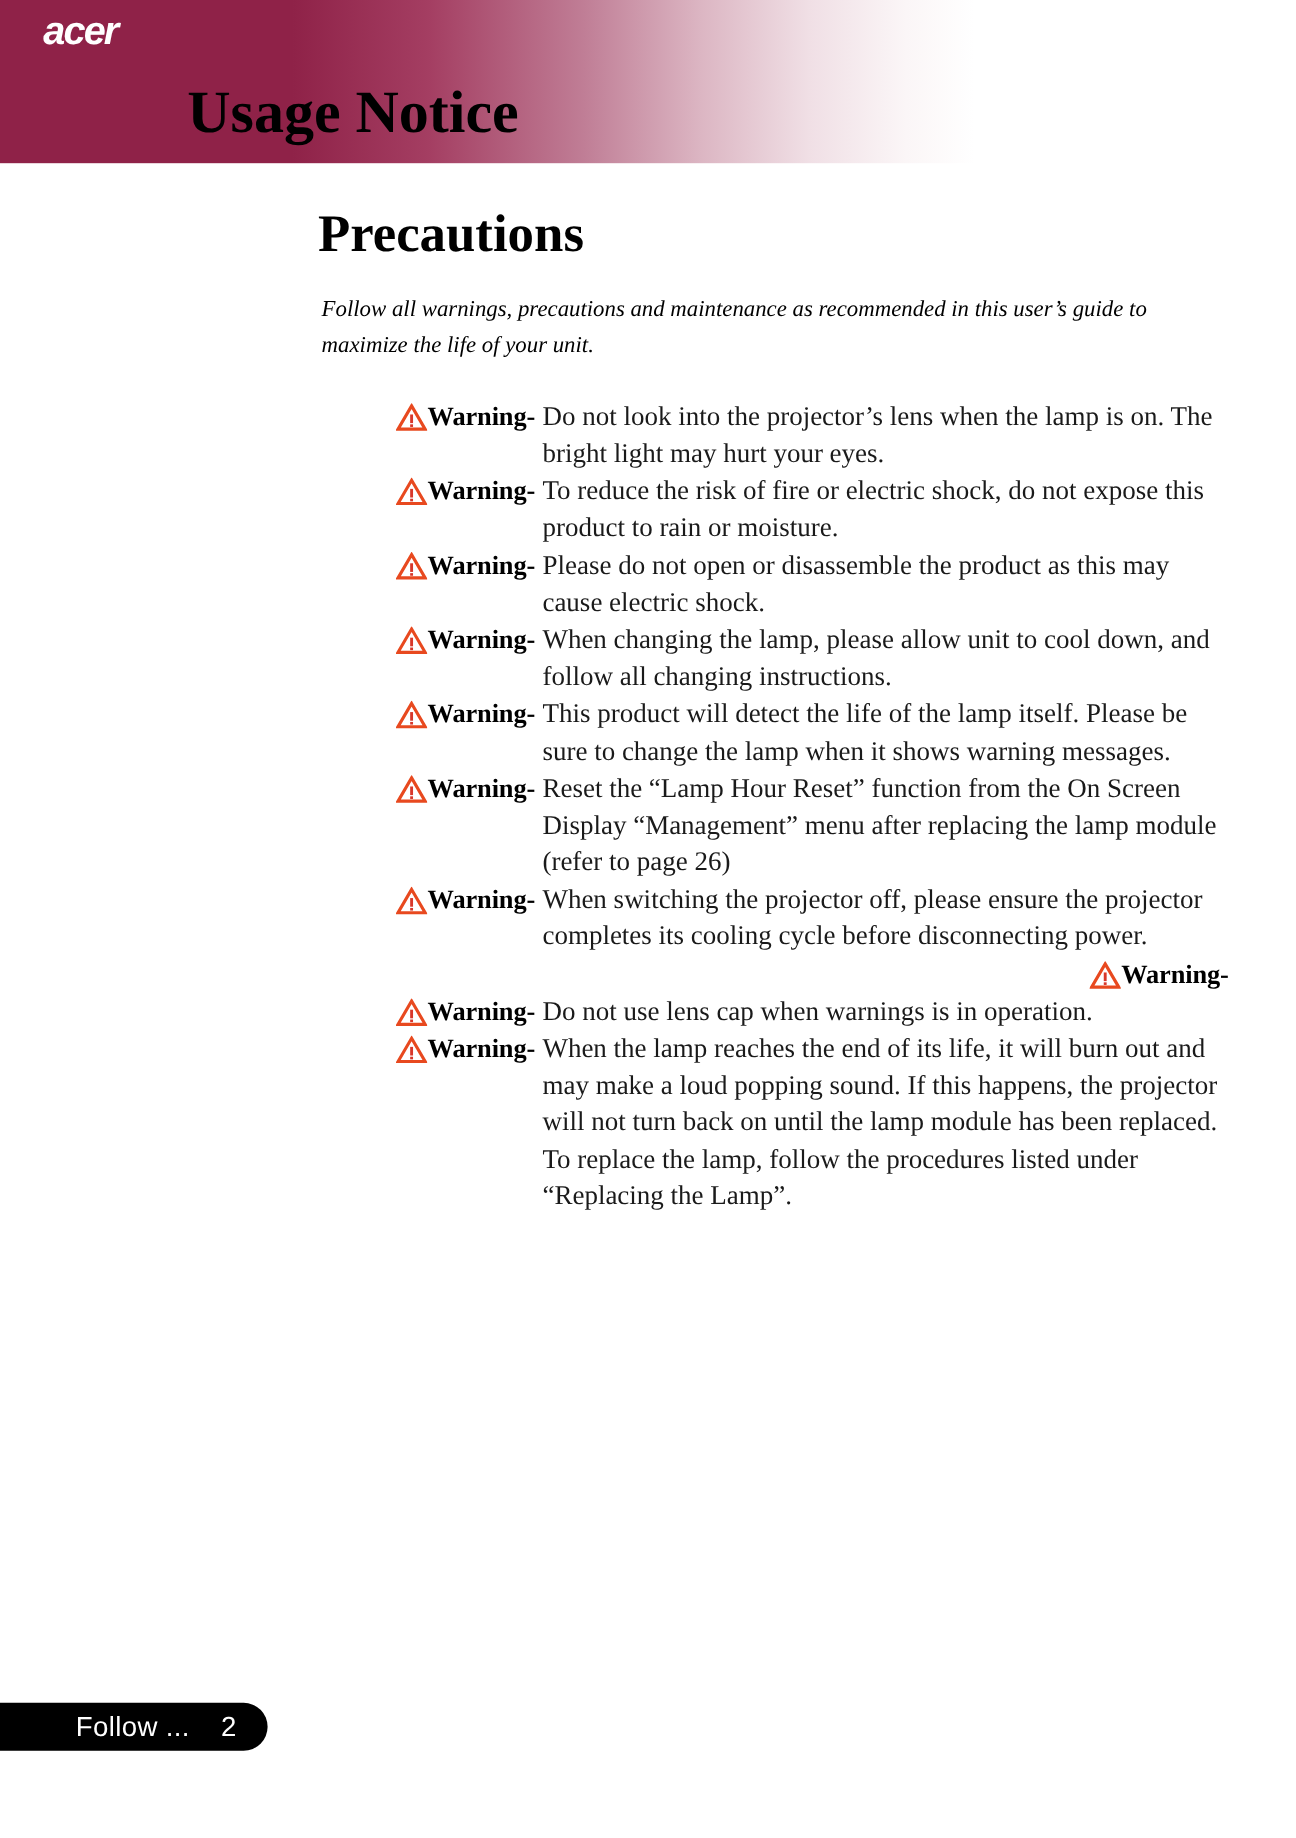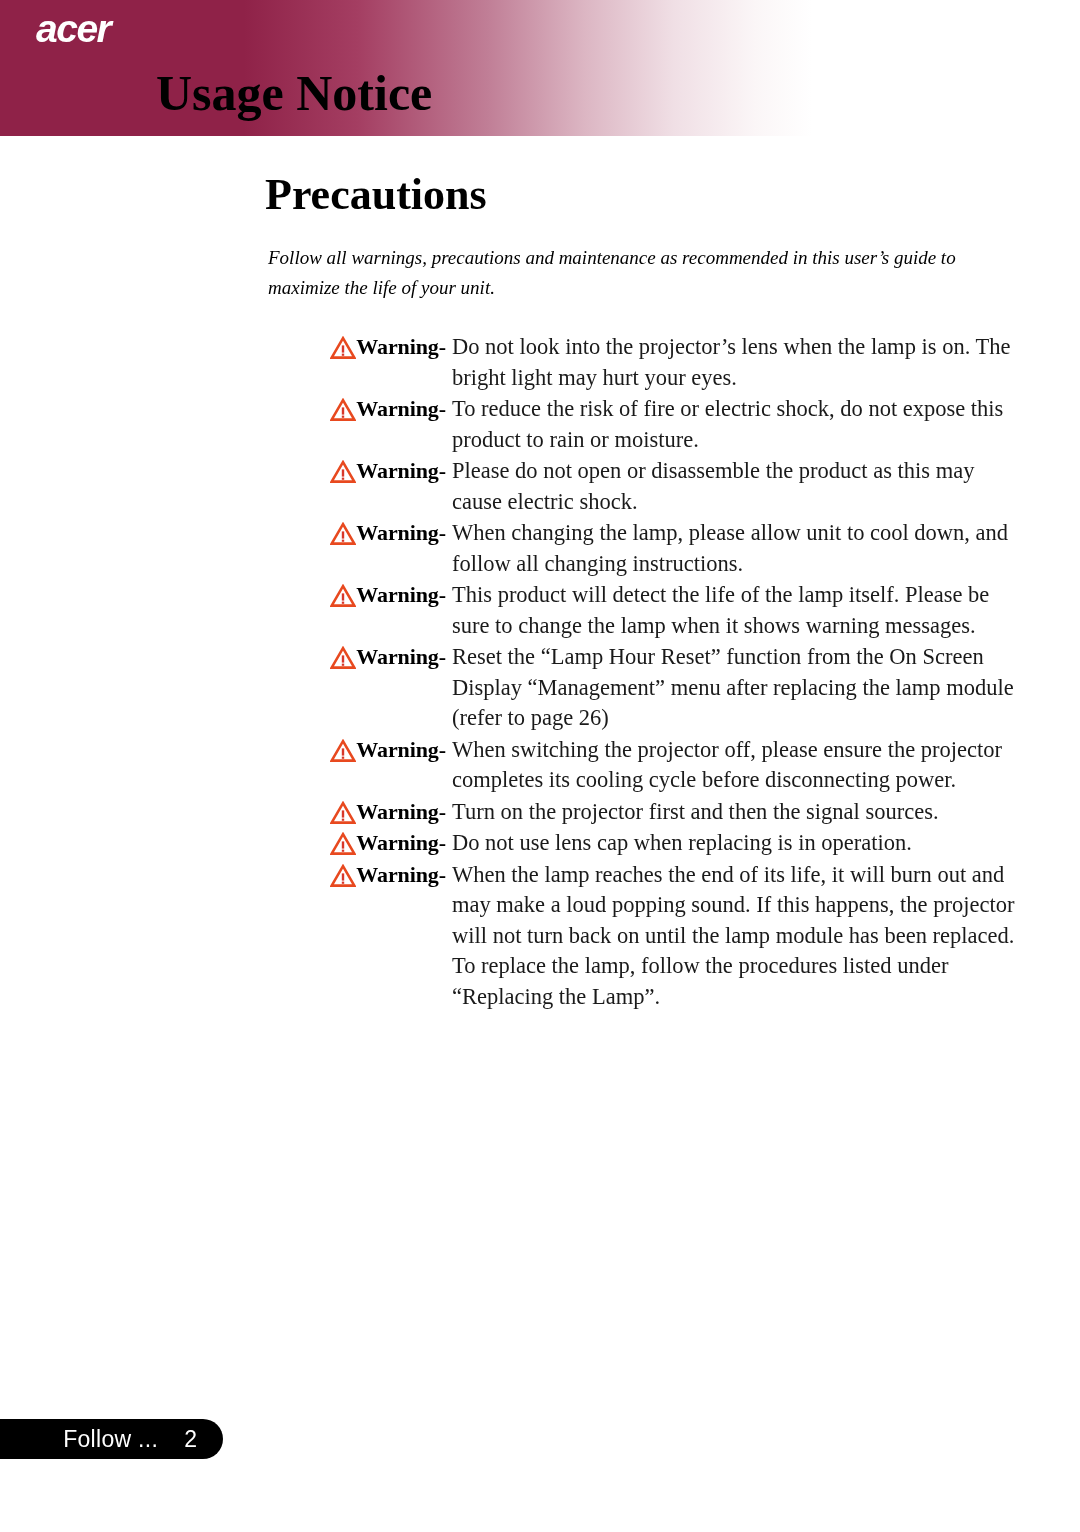--- a/index.html
+++ b/index.html
@@ -33,21 +33,21 @@
         #fbf6f7 93%,
         #ffffff 100%);
   }
   .acer-logo {
     position: absolute;
     left: 36px;
     top: 9px;
     font-family: "Liberation Sans", "DejaVu Sans", sans-serif;
     font-style: italic;
     font-weight: bold;
-    font-size: 39px;
+    font-size: 33px;
     letter-spacing: -1.5px;
     color: #ffffff;
     line-height: 1;
     user-select: none;
   }
   .header-title {
     position: absolute;
     left: 156px;
     top: 56px;
     font-family: "Liberation Serif", "DejaVu Serif", serif;
@@ -258,33 +258,32 @@
 
   <div class="warning-row">
     <div class="warning-label-cell">
       <svg class="warn-icon" viewBox="0 0 26 24">
         <path d="M13 2.2 L24.3 21.6 L1.7 21.6 Z" fill="none" stroke="#e8491f" stroke-width="2.6" stroke-linejoin="miter"></path>
         <rect x="11.8" y="9.4" width="2.4" height="7.2" fill="#d8372a"></rect>
         <rect x="11.8" y="17.6" width="2.4" height="2.2" fill="#d8372a"></rect>
       </svg>
       <span class="warning-label">Warning-</span>
     </div>
-    <div class="warning-text">Turn on the projector first and then the signal sources.</div>
-  </div>
-
-  <div class="warning-row">
-    <div class="warning-label-cell">
-      <svg class="warn-icon" viewBox="0 0 26 24">
-        <path d="M13 2.2 L24.3 21.6 L1.7 21.6 Z" fill="none" stroke="#e8491f" stroke-width="2.6" stroke-linejoin="miter"></path>
-        <rect x="11.8" y="9.4" width="2.4" height="7.2" fill="#d8372a"></rect>
-        <rect x="11.8" y="17.6" width="2.4" height="2.2" fill="#d8372a"></rect>
-      </svg>
-      <span class="warning-label">Warning-</span>
-    </div>
-    <div class="warning-text">Do not use lens cap when replacing is in operation.</div>
+  </div>
+
+  <div class="warning-row">
+    <div class="warning-label-cell">
+      <svg class="warn-icon" viewBox="0 0 26 24">
+        <path d="M13 2.2 L24.3 21.6 L1.7 21.6 Z" fill="none" stroke="#e8491f" stroke-width="2.6" stroke-linejoin="miter"></path>
+        <rect x="11.8" y="9.4" width="2.4" height="7.2" fill="#d8372a"></rect>
+        <rect x="11.8" y="17.6" width="2.4" height="2.2" fill="#d8372a"></rect>
+      </svg>
+      <span class="warning-label">Warning-</span>
+    </div>
+    <div class="warning-text">Do not use lens cap when warnings is in operation.</div>
   </div>
 
   <div class="warning-row">
     <div class="warning-label-cell">
       <svg class="warn-icon" viewBox="0 0 26 24">
         <path d="M13 2.2 L24.3 21.6 L1.7 21.6 Z" fill="none" stroke="#e8491f" stroke-width="2.6" stroke-linejoin="miter"></path>
         <rect x="11.8" y="9.4" width="2.4" height="7.2" fill="#d8372a"></rect>
         <rect x="11.8" y="17.6" width="2.4" height="2.2" fill="#d8372a"></rect>
       </svg>
       <span class="warning-label">Warning-</span>

